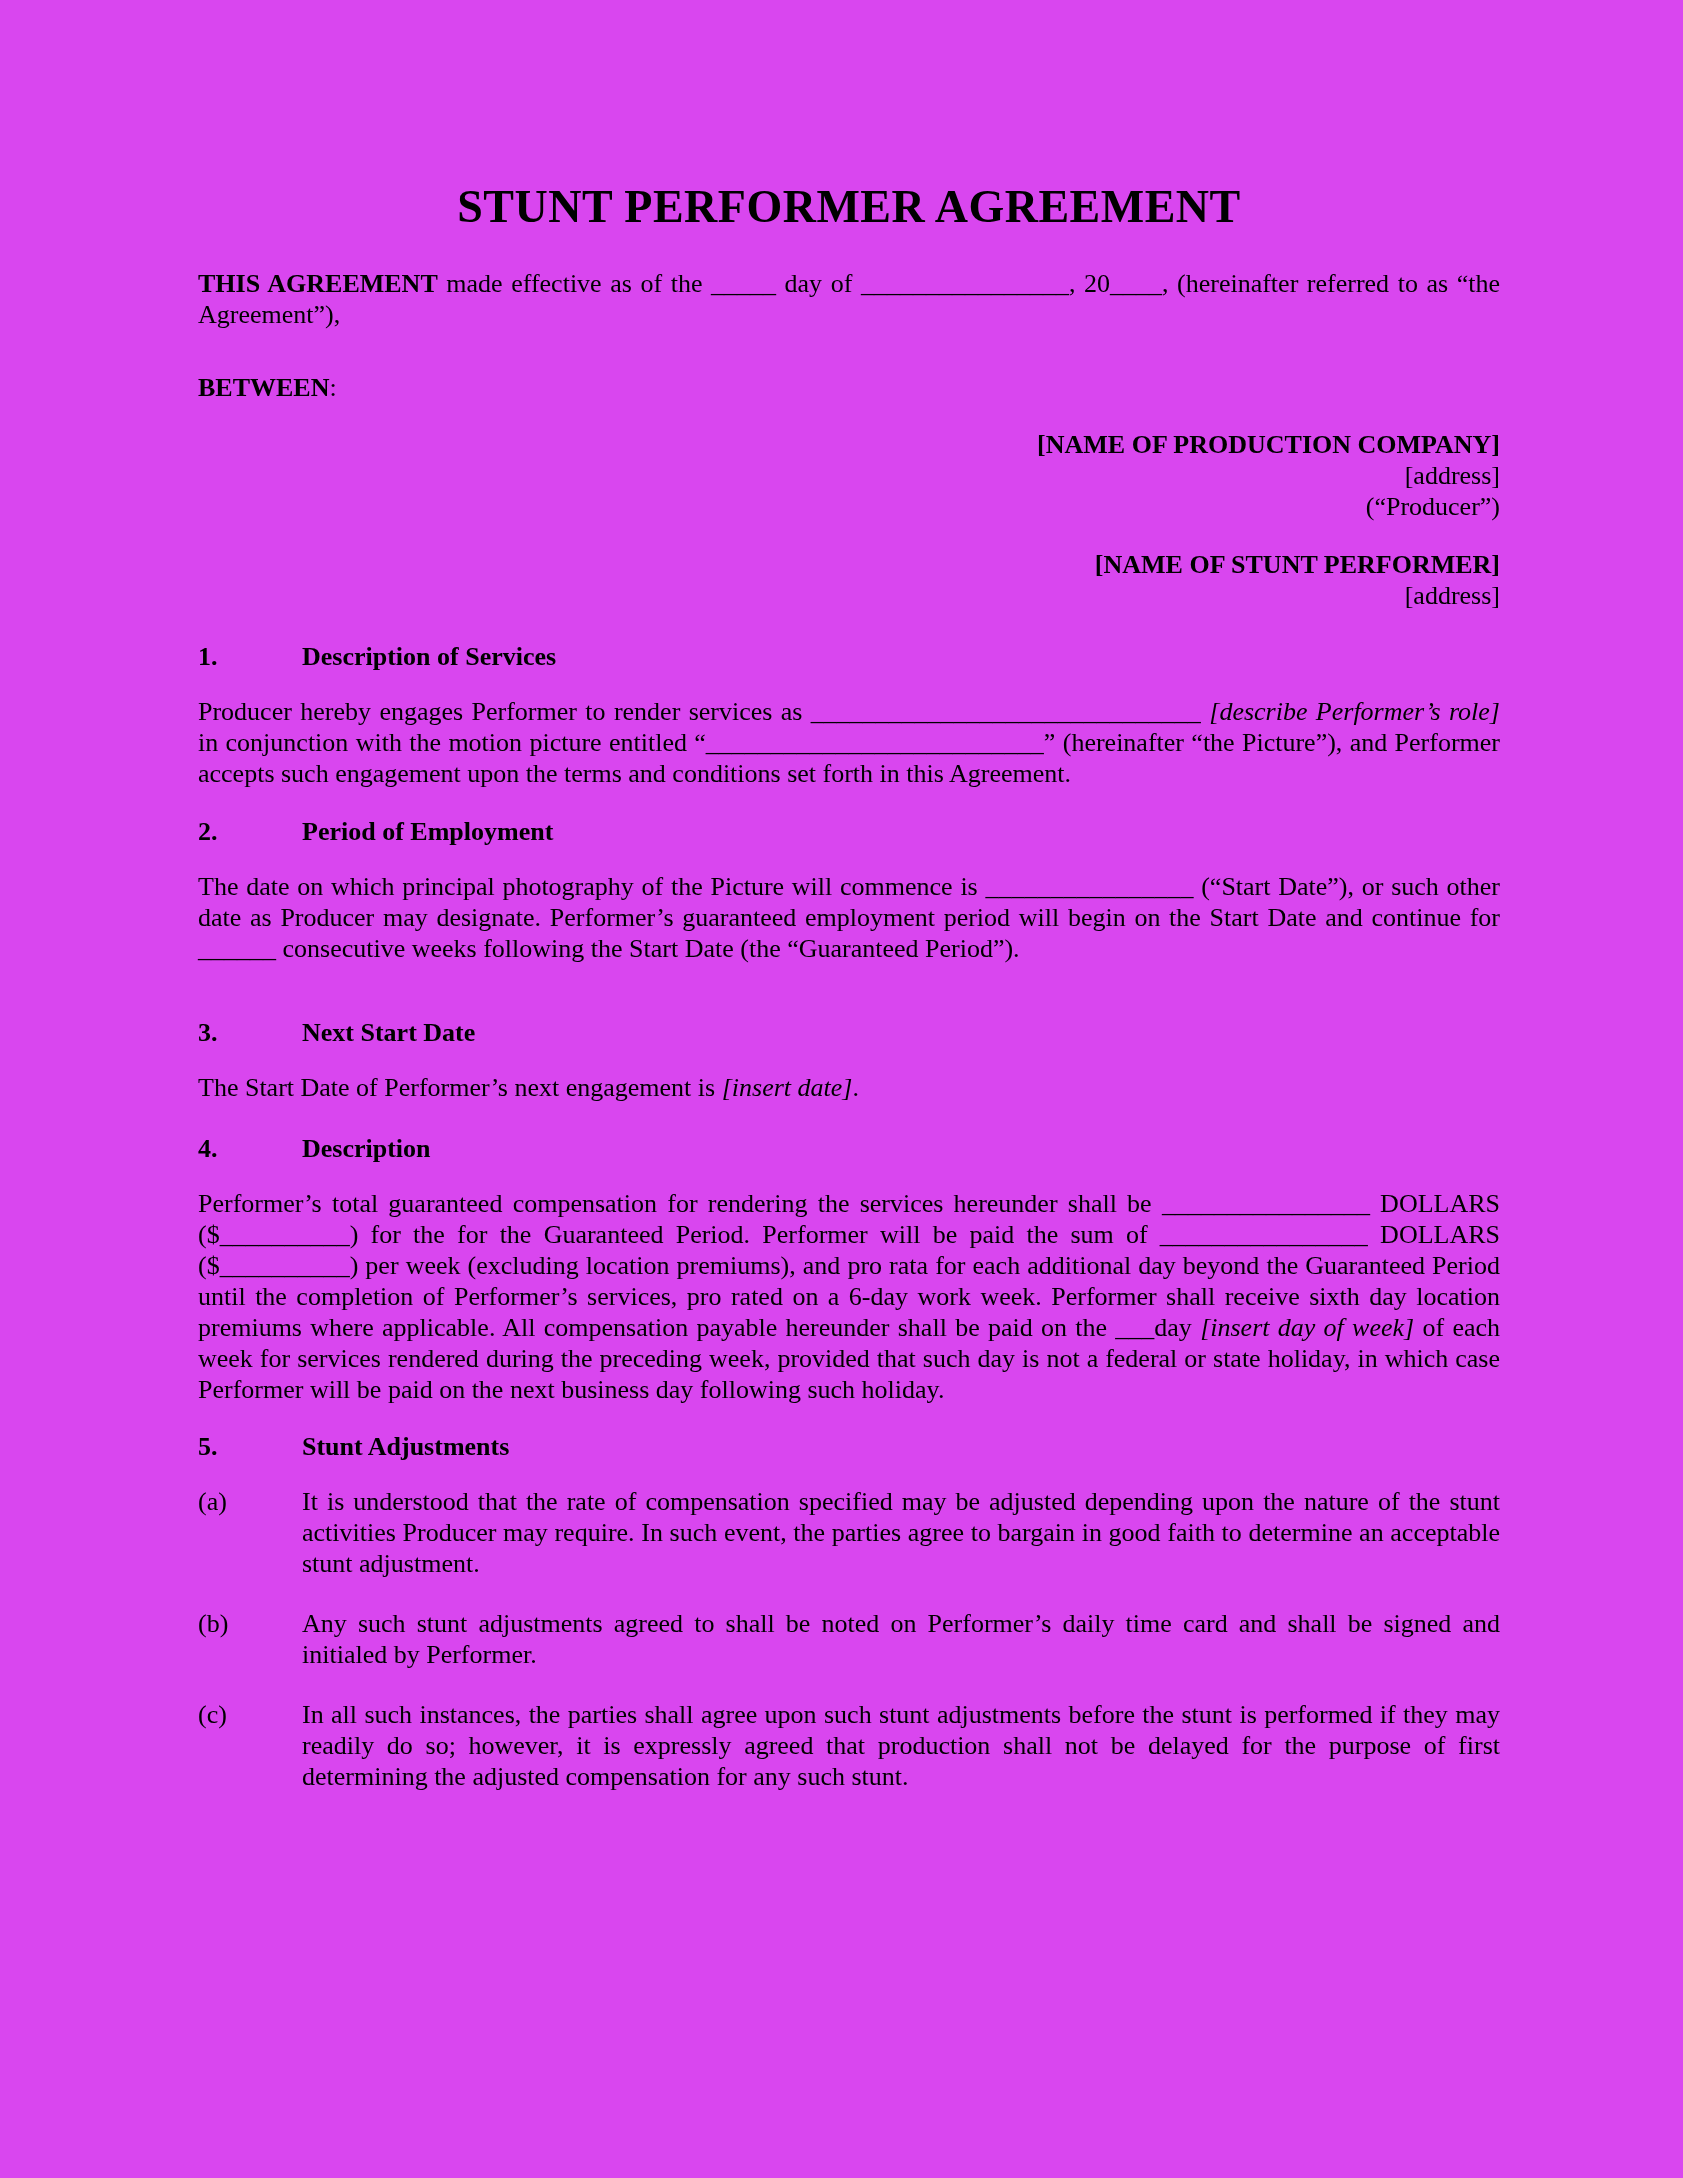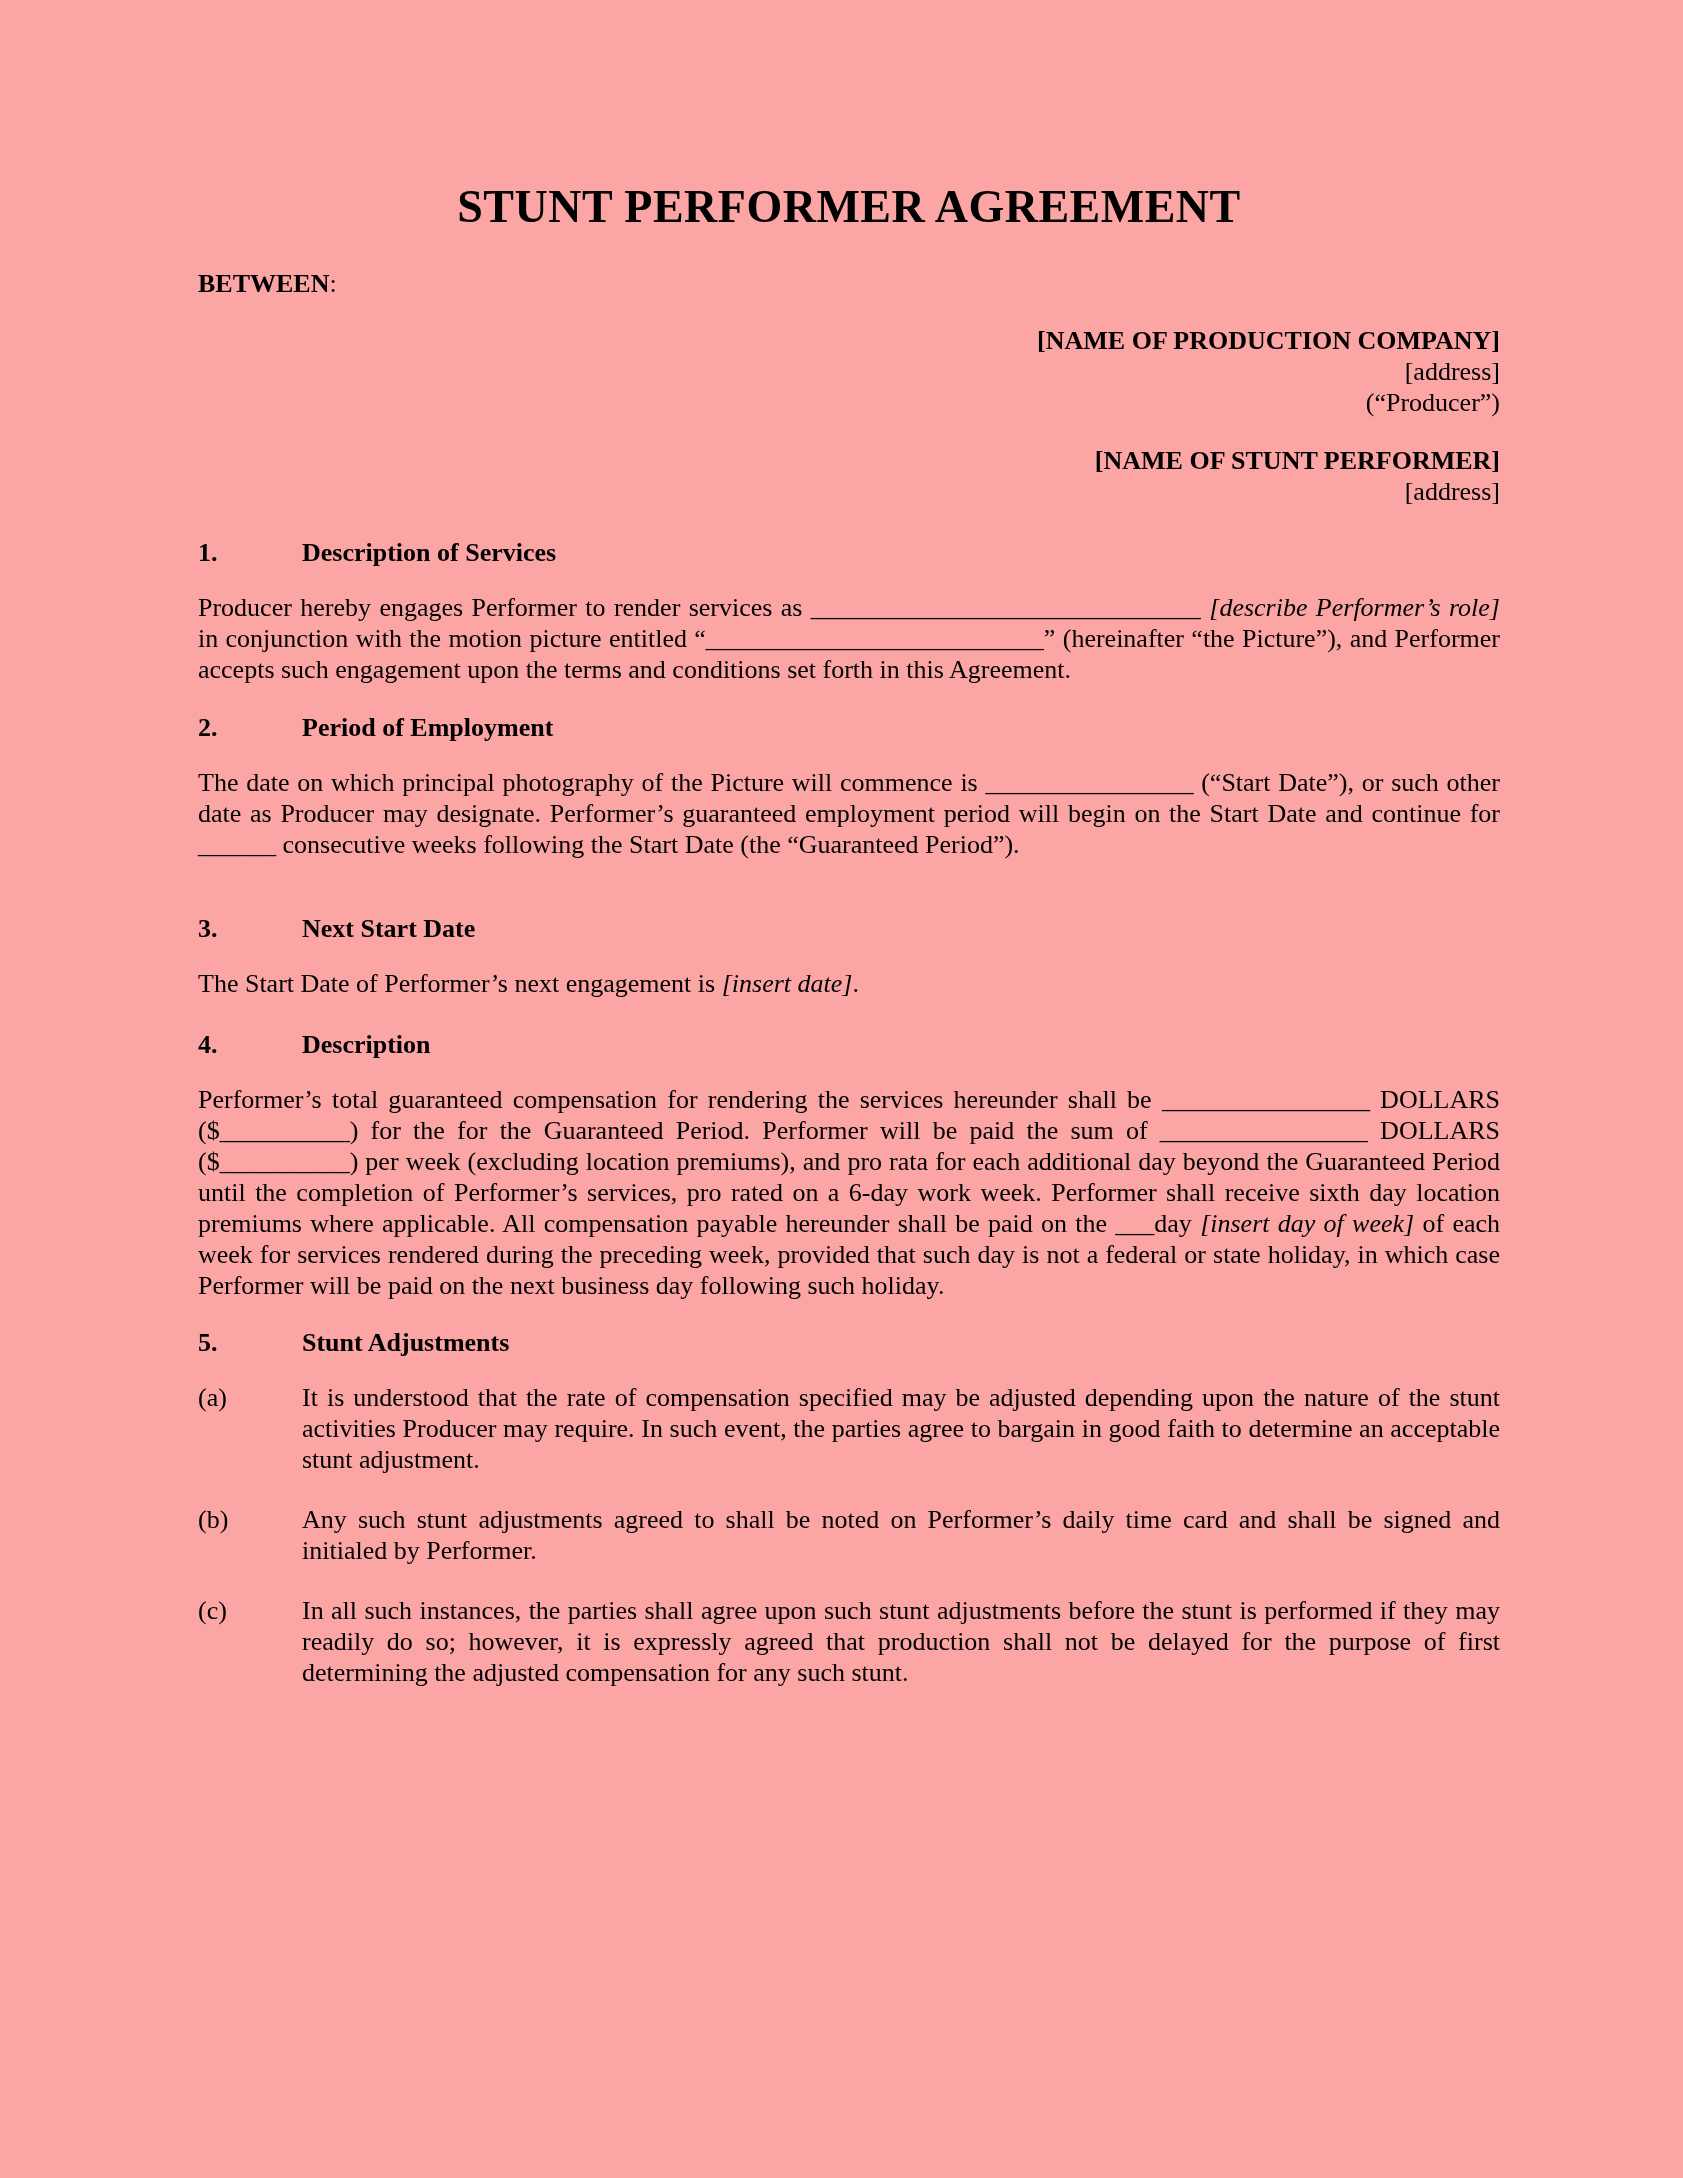--- a/index.html
+++ b/index.html
@@ -3,21 +3,21 @@
 <meta charset="utf-8">
 <title>Stunt Performer Agreement</title>
 <style>
   html, body { margin: 0; padding: 0; background: #ffffff; }
   .page {
     position: relative;
     width: 1683px;
     height: 2178px;
     box-sizing: border-box;
     padding: 181px 183px 0 198px;
-    background: #fca5a5;
+    background: #d946ef;
     color: #000000;
     font-family: "Liberation Serif", "DejaVu Serif", serif;
     font-size: 26px;
     line-height: 31px;
   }
   .doc-title {
     font-size: 46px;
     line-height: 51px;
     font-weight: bold;
     text-align: center;
@@ -42,20 +42,21 @@
   .num-col { flex: 0 0 104px; }
   .flex-body { flex: 1 1 auto; min-width: 0; }
 </style>
 </head>
 <body>
 
 <div class="page">
 
   <h1 class="doc-title">STUNT PERFORMER AGREEMENT</h1>
 
+  <p class="justify mb42"><span class="bold">THIS AGREEMENT</span><span> made effective as of the _____ day of ________________, 20____, (hereinafter referred to as “the Agreement”),</span></p>
 
   <p class="mb26"><span class="bold">BETWEEN</span><span>:</span></p>
 
   <div class="block center mb27">
     <div class="bold">[NAME OF PRODUCTION COMPANY]</div>
     <div>[address]</div>
     <div>(“Producer”)</div>
   </div>
 
 

